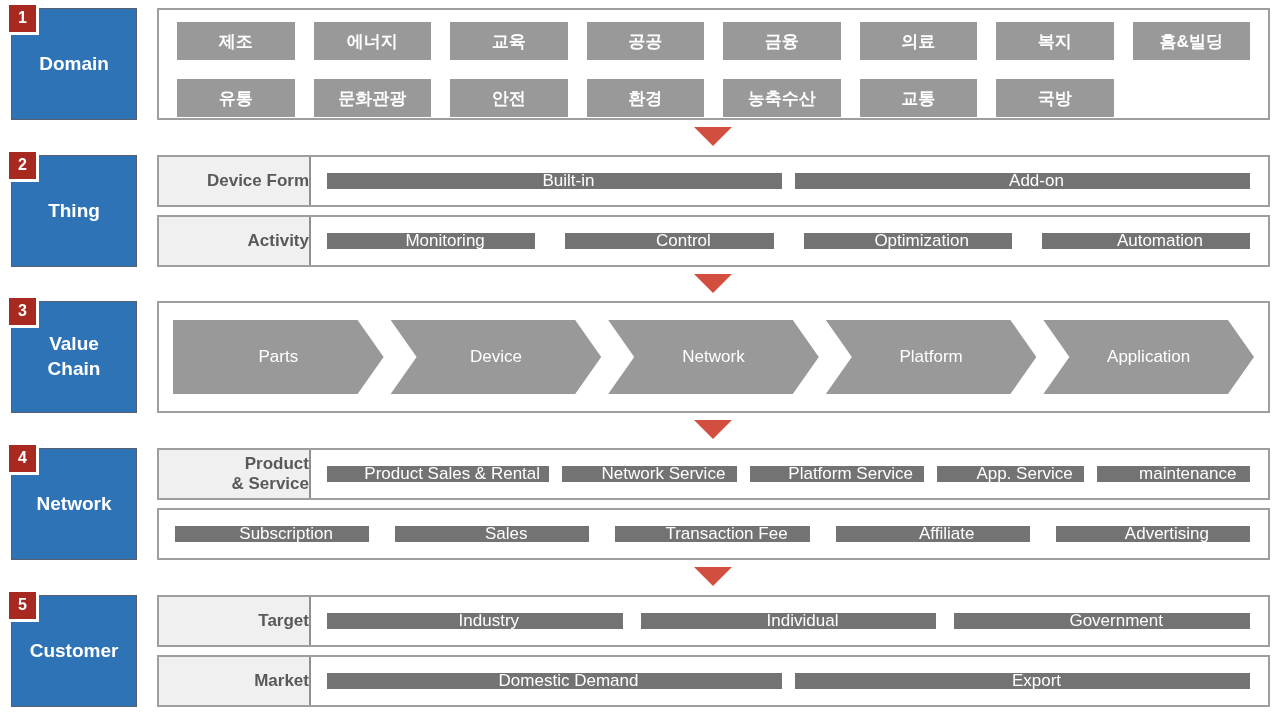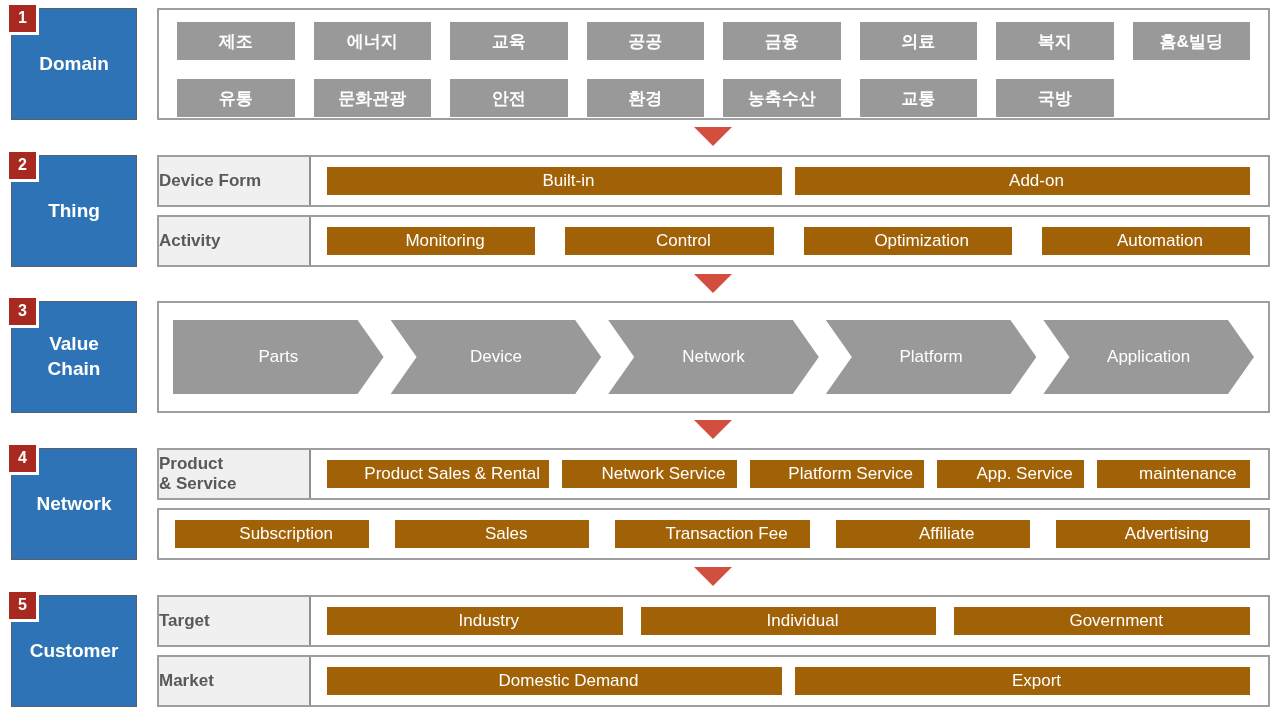--- a/index.html
+++ b/index.html
@@ -13,25 +13,25 @@
   .badge{position:absolute;left:-3px;top:-4px;width:27px;height:27px;background:#A7291F;
          border-right:3px solid #ffffff;border-bottom:3px solid #ffffff;color:#fff;
          font-size:16px;font-weight:bold;display:flex;align-items:center;justify-content:center;}
   .panel{position:absolute;left:157px;width:1113px;background:#ffffff;
          border:2px solid #9e9e9e;box-sizing:border-box;}
   .panel.full{top:0;height:112px;}
   .panel.sub1{top:0;height:52px;}
   .panel.sub2{top:60px;height:52px;}
   .subrow{display:flex;height:100%;}
   .row-label{flex:0 0 150px;width:150px;background:#f0f0f0;border-right:2px solid #8f8f8f;
-             display:flex;flex-direction:column;align-items:flex-start;justify-content:center;
+             display:flex;flex-direction:column;align-items:flex-end;justify-content:center;
              color:#595959;font-weight:bold;font-size:17px;line-height:1.15;text-align:center;}
   .row-items{flex:1;display:flex;align-items:center;padding:8px 18px 8px 16px;}
-  .btn{background:#a16207;color:#ffffff;display:flex;align-items:center;justify-content:center;
-       font-size:17px;height:28px;white-space:nowrap;padding-left:28px;}
+  .btn{background:#737373;color:#ffffff;display:flex;align-items:center;justify-content:center;
+       font-size:17px;height:16px;white-space:nowrap;padding-left:28px;}
   .grid{display:grid;grid-template-columns:repeat(8,1fr);column-gap:20px;row-gap:9px;
         padding:12px 18px;box-sizing:border-box;height:100%;gap:19px;}
   .gbtn{height:38px;font-weight:bold;background:#999999;color:#fff;display:flex;
         align-items:center;justify-content:center;font-size:17px;}
   .chev-wrap{display:flex;gap:7px;padding:17px 14px;box-sizing:border-box;height:100%;}
   .chev{flex:1;background:#999999;color:#ffffff;display:flex;align-items:center;
         justify-content:center;font-size:17px;
         clip-path:polygon(0 0, calc(100% - 26px) 0, 100% 50%, calc(100% - 26px) 100%, 0 100%, 26px 50%);}
   .chev.first{clip-path:polygon(0 0, calc(100% - 26px) 0, 100% 50%, calc(100% - 26px) 100%, 0 100%);}
   .tri{position:absolute;left:694px;width:0;height:0;border-left:19px solid transparent;

